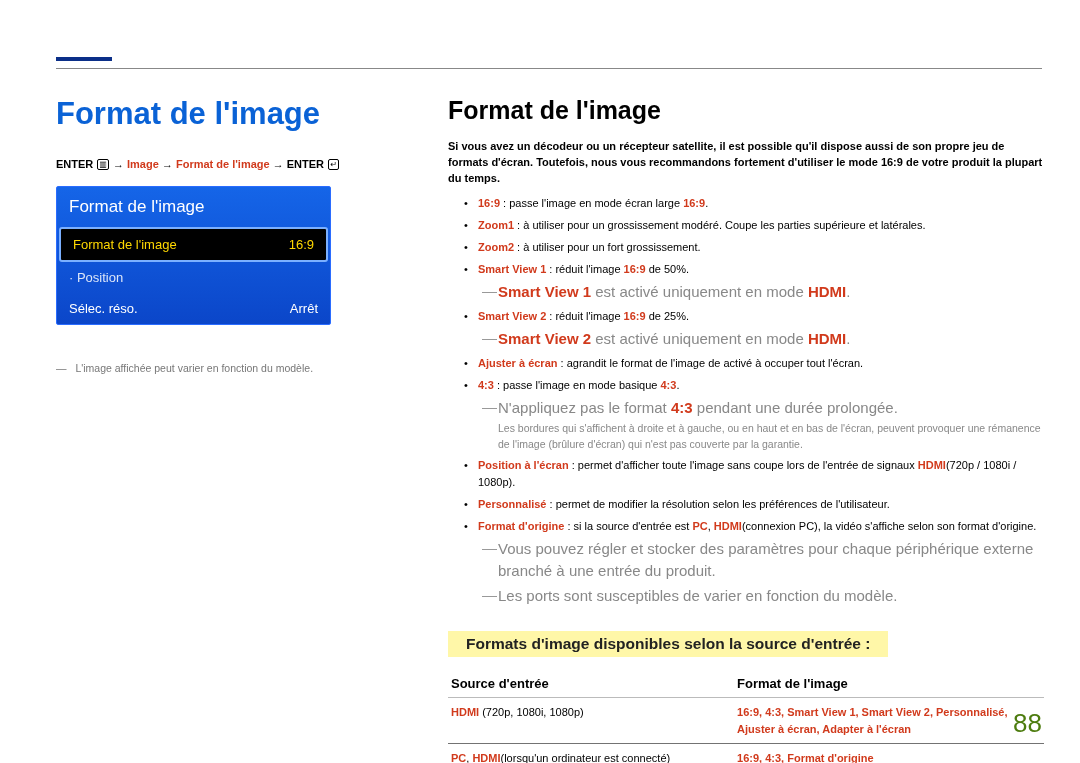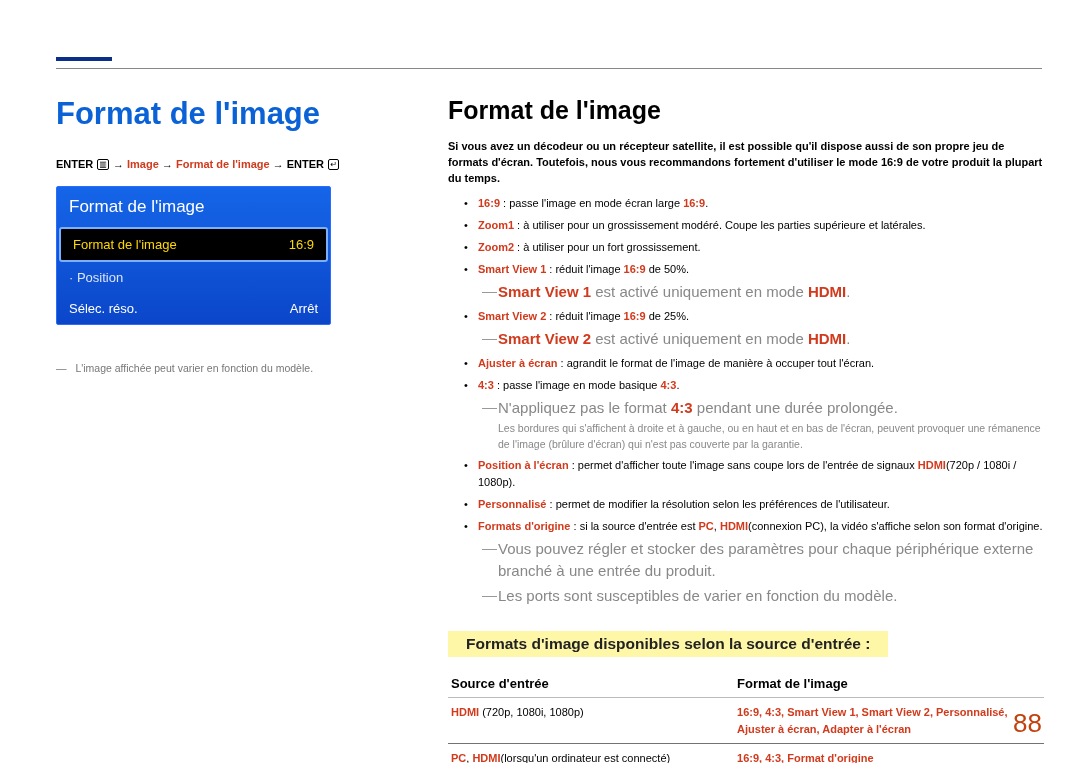--- a/index.html
+++ b/index.html
@@ -171,21 +171,21 @@
     padding: 6px 3px;
     border-bottom: 1px solid #737373;
     line-height: 1.5;
     vertical-align: top;
   }
   .page-num {
     position: absolute;
     bottom: 24px;
     right: 38px;
     font-size: 26px;
-    color: #c2410c;
+    color: #4d7c0f;
   }
 </style>
 <style>[data-name="note-4-3-b"]::before{content:none;}</style></head>
 <body>
 
 <div class="top-marker" data-name="tab-marker"></div>
 <div class="top-line" data-name="top-rule"></div>
 
 <div class="left-col" data-name="left-column">
   <h1 class="title-blue" data-name="section-title-left">Format de l'image</h1>
@@ -243,40 +243,40 @@
         <b class="red" data-name="a">Smart View 1</b><span data-name="mid"> est activé uniquement en mode </span><b class="red" data-name="b">HDMI</b><span data-name="dot">.</span>
       </div>
     </li>
     <li data-name="opt-smartview2">
       <b class="red" data-name="term">Smart View 2</b><span data-name="rest"> : réduit l'image </span><b class="red" data-name="mid">16:9</b><span data-name="tail"> de 25%.</span>
       <div class="note" data-name="note-smartview2">
         <b class="red" data-name="a">Smart View 2</b><span data-name="mid"> est activé uniquement en mode </span><b class="red" data-name="b">HDMI</b><span data-name="dot">.</span>
       </div>
     </li>
     <li data-name="opt-ajuster">
-      <b class="red" data-name="term">Ajuster à écran</b><span data-name="rest"> : agrandit le format de l'image de manière à occuper tout l'écran.</span>
+      <b class="red" data-name="term">Ajuster à écran</b><span data-name="rest"> : agrandit le format de l'image de activé à occuper tout l'écran.</span>
     </li>
     <li data-name="opt-4-3">
       <b class="red" data-name="term">4:3</b><span data-name="rest"> : passe l'image en mode basique </span><b class="red" data-name="tail">4:3</b><span data-name="dot">.</span>
       <div class="note" data-name="note-4-3-a">
         <span data-name="pre">N'appliquez pas le format </span><b class="red" data-name="a">4:3</b><span data-name="post"> pendant une durée prolongée.</span>
       </div>
       <div class="note" style="padding-left: 20px; margin-left: 0px; position: relative; margin-top: 2px; color: rgb(136, 136, 136); font-size: 10.5px;" data-name="note-4-3-b">
         
         <span data-name="extra">Les bordures qui s'affichent à droite et à gauche, ou en haut et en bas de l'écran, peuvent provoquer une rémanence de l'image (brûlure d'écran) qui n'est pas couverte par la garantie.</span>
       </div>
     </li>
     <li data-name="opt-adapter">
       <b class="red" data-name="term">Position à l'écran</b><span data-name="rest"> : permet d'afficher toute l'image sans coupe lors de l'entrée de signaux </span><b class="red" data-name="mid">HDMI</b><span data-name="tail">(720p / 1080i / 1080p).</span>
     </li>
     <li data-name="opt-personnalise">
       <b class="red" data-name="term">Personnalisé</b><span data-name="rest"> : permet de modifier la résolution selon les préférences de l'utilisateur.</span>
     </li>
     <li data-name="opt-origine">
-      <b class="red" data-name="term">Formats d'origine</b><span data-name="rest"> : si la source d'entrée est </span><b class="red" data-name="a">PC</b><span data-name="mid">, </span><b class="red" data-name="b">HDMI</b><span data-name="rest2">(connexion PC), la vidéo s'affiche selon son format d'origine.</span>
+      <b class="red" data-name="term">Format d'origine</b><span data-name="rest"> : si la source d'entrée est </span><b class="red" data-name="a">PC</b><span data-name="mid">, </span><b class="red" data-name="b">HDMI</b><span data-name="rest2">(connexion PC), la vidéo s'affiche selon son format d'origine.</span>
       <div class="note" data-name="note-origine-b">Vous pouvez régler et stocker des paramètres pour chaque périphérique externe branché à une entrée du produit.</div>
       <div class="note" data-name="note-origine-a">Les ports sont susceptibles de varier en fonction du modèle.</div>
     </li>
   </ul>
 
   <div class="hl-section" data-name="subsection-heading">Formats d'image disponibles selon la source d'entrée :</div>
 
   <table class="src" data-name="formats-table">
     <thead>
       <tr>

